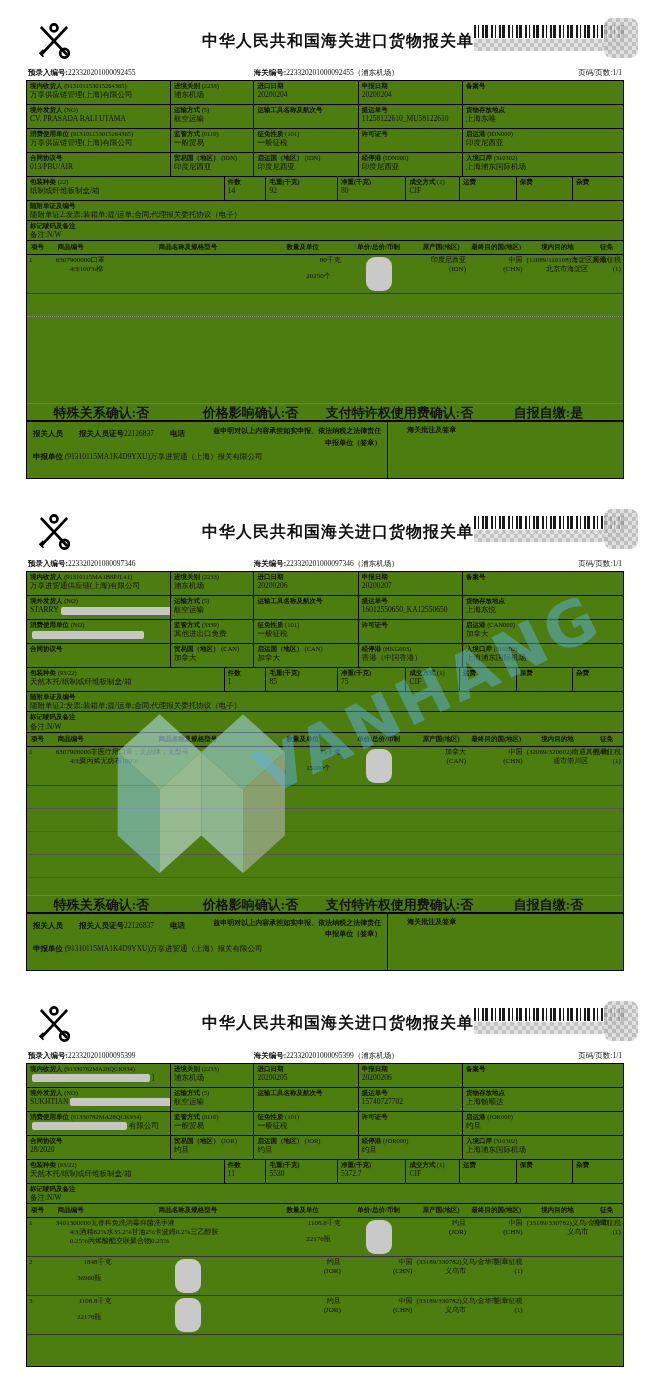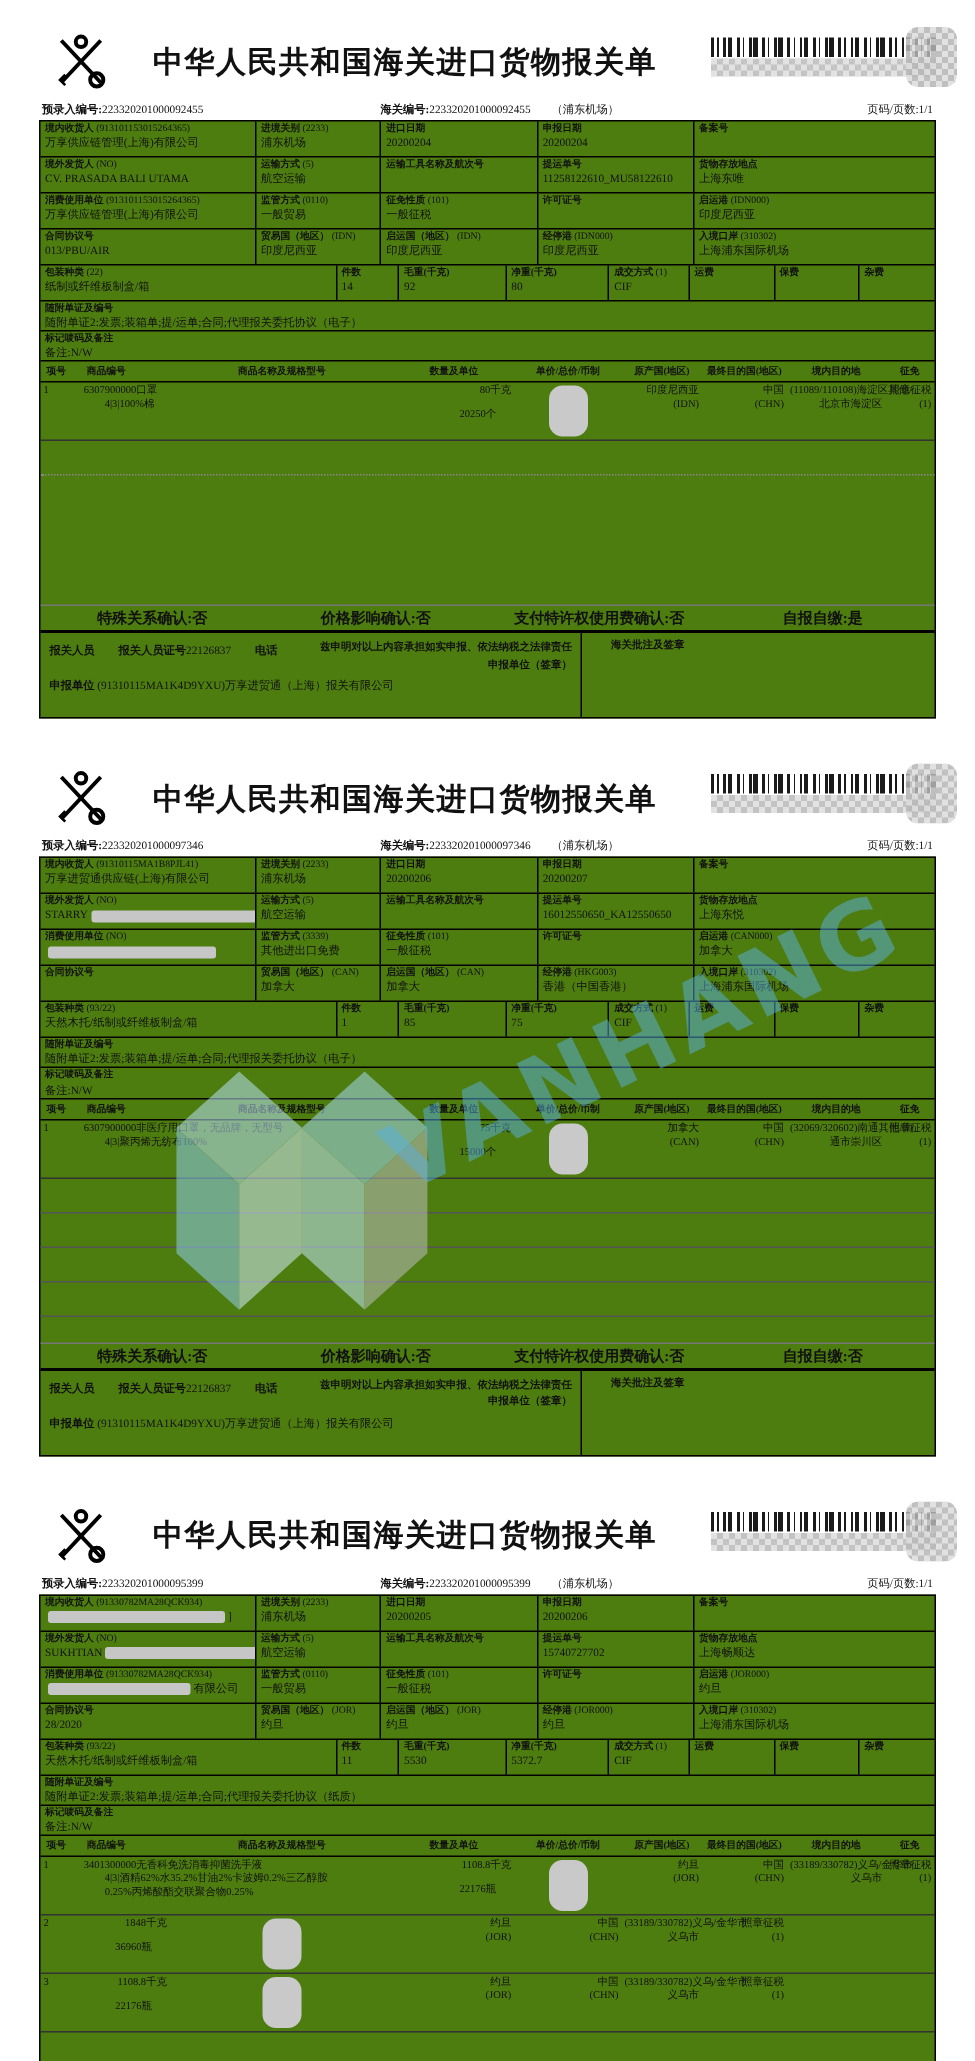--- a/index.html
+++ b/index.html
@@ -5,33 +5,33 @@
   html,body{margin:0;padding:0;}
   body{width:650px;height:1374px;position:relative;background:#ffffff;
        font-family:"Liberation Serif","DejaVu Serif",serif;color:#111;overflow:hidden;}
   .docs-wrap{position:relative;padding-top:18px;}
   .doc{position:relative;width:598px;margin:0 auto;}
   .doc + .doc{margin-top:30px;}
 
   
   .doc-head{position:relative;height:46px;display:flex;align-items:center;}
   .emblem{width:44px;height:42px;margin-left:6px;flex:0 0 auto;}
-  .title{flex:1;text-align:center;font-size:20px;font-weight:bold;margin:0 0 0 -10px;letter-spacing:1px;}
+  .title{flex:1;text-align:right;font-size:16px;font-weight:bold;margin:0 0 0 -10px;letter-spacing:1px;}
   .code-area{width:150px;flex:0 0 auto;margin-top:-6px;}
   .barcode{height:13px;background:repeating-linear-gradient(90deg,#1a1a1a 0 2px,#fff 2px 4px,#1a1a1a 4px 5px,#fff 5px 8px,#1a1a1a 8px 10px,#fff 10px 11px,#1a1a1a 11px 14px,#fff 14px 17px);}
   .mosaic{background-image:linear-gradient(45deg,#b5b5b5 25%,transparent 25%,transparent 75%,#b5b5b5 75%),linear-gradient(45deg,#b5b5b5 25%,#dcdcdc 25%,#dcdcdc 75%,#b5b5b5 75%);background-size:8px 8px;background-position:0 0,4px 4px;}
   .mosaic-strip{height:12px;margin-top:1px;opacity:.8;}
   .stamp{position:absolute;right:-14px;top:0px;width:34px;height:40px;border-radius:8px;opacity:.85;}
 
   
   .pre-row{display:flex;font-size:7.5px;height:14px;align-items:flex-end;padding:0 2px 2px 2px;}
   .pre-row b{font-weight:bold;text-align:right;}
   .pre-left{width:38%;}
   .pre-mid{flex:1;}
-  .pre-mid .port{margin-left:14px;}
+  .pre-mid .port{}
   .pageno{text-align:right;}
 
   
   .form{border:1.6px solid #000;background:#4d7c0f;}
   .grid{display:grid;border-bottom:1px solid #000;}
   .g5{grid-template-columns:24% 14% 17.5% 17.5% 27%;}
   .g8{grid-template-columns:33% 7% 12% 11.5% 9% 9.5% 9.5% 8.5%;}
   .c{padding:1px 3px;min-height:21px;overflow:hidden;}
   .grid > .c + .c{border-left:1px solid #000;}
   .L{font-size:6.5px;font-weight:bold;line-height:1.25;white-space:nowrap;}
@@ -52,21 +52,21 @@
   .gc.nm{grid-column:2 / span 2;}
   .gc.nm .l2{padding-left:14px;white-space:nowrap;}
   .gc.qt,.gc.og,.gc.de,.gc.lv{text-align:right;}
   .gc.dm{text-align:right;white-space:nowrap;}
   .q2{margin-top:7px;padding-right:10px;}
   .blob{width:26px;height:34px;background:#c9c9c9;border-radius:9px;margin:1px auto 0 auto;}
   .sepline{border-top:1px solid #555;margin-top:22px;}
   .sepline.dotted{border-top:1px dotted #888;}
 
   
-  .confirm{display:grid;grid-template-columns:25% 25% 25% 25%;border-bottom:2px solid #000;border-top:1px solid #777;height:16px;align-items:center;font-size:10px;font-weight:normal;text-align:center;}
+  .confirm{display:grid;grid-template-columns:25% 25% 25% 25%;border-bottom:2px solid #000;border-top:1px solid #777;height:16px;align-items:center;font-size:13px;font-weight:normal;text-align:center;}
 
   
   .bottom{display:flex;min-height:56px;}
   .b-left{flex:1;position:relative;padding:4px 6px;}
   .bl-r1{display:flex;gap:16px;font-size:7.5px;margin-top:3px;font-weight:bold;}
   .bl-r1 .plain{font-weight:normal;}
   .bl-decl{position:absolute;right:6px;top:4px;width:168px;text-align:right;font-weight:bold;font-size:7px;line-height:1.7;}
   .bl-unit{margin-top:13px;font-size:7.5px;}
   .bl-unit b{font-weight:bold;margin-top:24px;}
   .b-right{width:33%;border-left:1px solid #000;padding:3px 19px;font-size:7px;font-weight:bold;}
@@ -726,26 +726,20 @@
       <div class="c">
         <div class="L"><b>保费</b></div>
         <div class="V"></div>
       </div>
       <div class="c">
         <div class="L"><b>杂费</b></div>
         <div class="V"></div>
       </div>
     </div>
 
-    <div class="grid wide" style="grid-template-columns:100%;">
-      <div class="c">
-        <div class="L"><b>随附单证及编号</b></div>
-        <div class="V">随附单证2:发票;装箱单;提/运单;合同;代理报关委托协议（纸质）</div>
-      </div>
-    </div>
 
     <div class="grid wide" style="grid-template-columns:100%;">
       <div class="c tall">
         <div class="L"><b>标记唛码及备注</b></div>
         <div class="V">备注:N/W</div>
       </div>
     </div>
 
     <div class="ghead g9">
       <div class="h left">项号</div>

